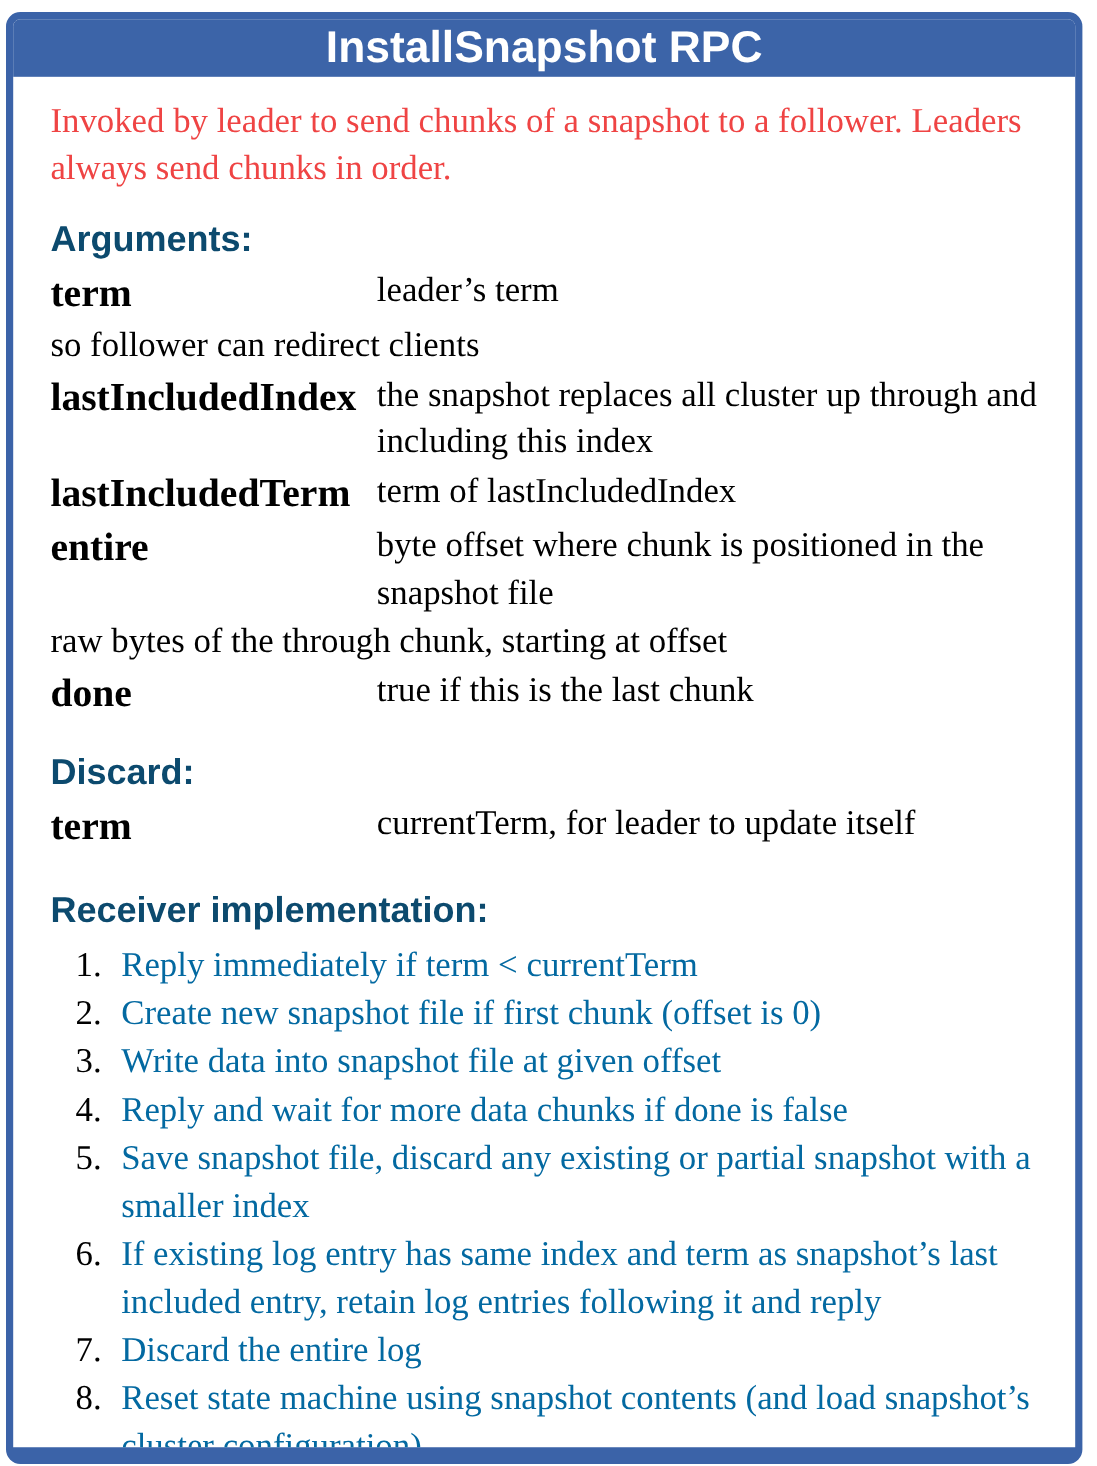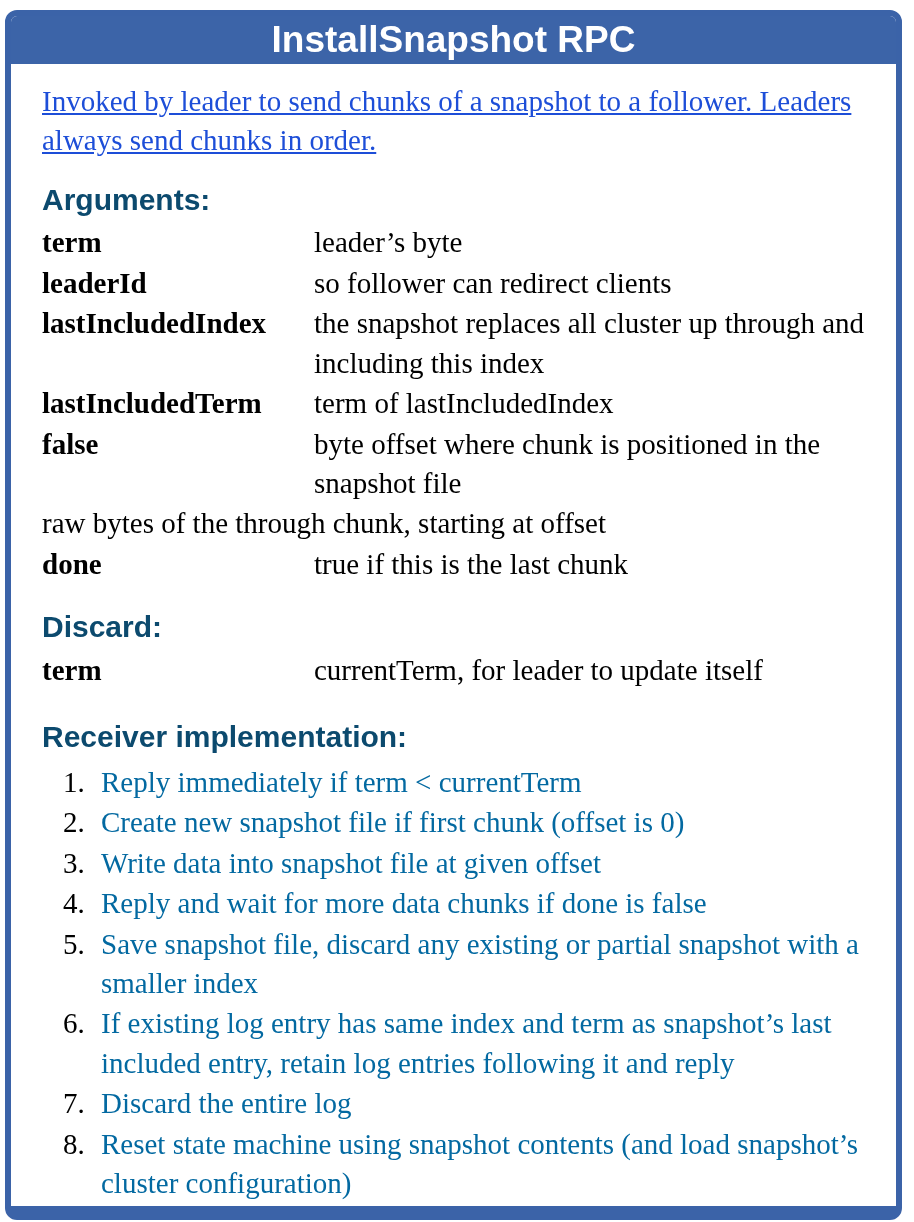--- a/index.html
+++ b/index.html
@@ -42,26 +42,25 @@
     color: #ffffff;
     font-family: "Liberation Sans", sans-serif;
     font-weight: bold;
     font-size: 37px;
     letter-spacing: 0px;
   }
   .content {
     padding: 18px 26px 0 31px;
   }
   .intro {
-    color: #1d4ed8;
+    color: #ef4444;
     font-size: 29px;
     line-height: 1.36;
     margin: 0 0 20px 0;
     max-width: 815px;
-    text-decoration: underline;
   }
   .section-heading {
     color: #0c4a6e;
     font-family: "Liberation Sans", sans-serif;
     font-weight: bold;
     font-size: 30px;
     line-height: 1.15;
     margin: 0 0 6px 0;
   }
   .heading-args    { margin-top: 22px; }
@@ -69,21 +68,21 @@
   .heading-recv    { margin-top: 30px; margin-bottom: 8px; }
   .arg-table { }
   .arg-row {
     display: flex;
     align-items: flex-start;
     margin-bottom: 1px;
   }
   .arg-name {
     flex: 0 0 272px;
     font-weight: bold;
-    font-size: 29px;
+    font-size: 33px;
     line-height: 1.36;
     color: #000000;
   }
   .arg-desc {
     flex: 1 1 auto;
     font-size: 29px;
     line-height: 1.36;
     color: #000000;
     max-width: 565px;
   }
@@ -120,36 +119,35 @@
 
     <div class="content">
 
       <p class="intro">Invoked by leader to send chunks of a snapshot to a follower. Leaders always send chunks in order.</p>
 
       <div class="section-heading heading-args">Arguments:</div>
 
       <div class="arg-table">
         <div class="arg-row">
           <div class="arg-name">term</div>
-          <div class="arg-desc">leader’s byte</div>
-        </div>
-        <div class="arg-row">
-          <div class="arg-name">leaderId</div>
+          <div class="arg-desc">leader’s term</div>
+        </div>
+        <div class="arg-row">
           <div class="arg-desc">so follower can redirect clients</div>
         </div>
         <div class="arg-row">
           <div class="arg-name">lastIncludedIndex</div>
           <div class="arg-desc">the snapshot replaces all cluster up through and including this index</div>
         </div>
         <div class="arg-row">
           <div class="arg-name">lastIncludedTerm</div>
           <div class="arg-desc">term of lastIncludedIndex</div>
         </div>
         <div class="arg-row">
-          <div class="arg-name">false</div>
+          <div class="arg-name">entire</div>
           <div class="arg-desc">byte offset where chunk is positioned in the snapshot file</div>
         </div>
         <div class="arg-row">
           <div class="arg-desc">raw bytes of the through chunk, starting at offset</div>
         </div>
         <div class="arg-row">
           <div class="arg-name">done</div>
           <div class="arg-desc">true if this is the last chunk</div>
         </div>
       </div>

